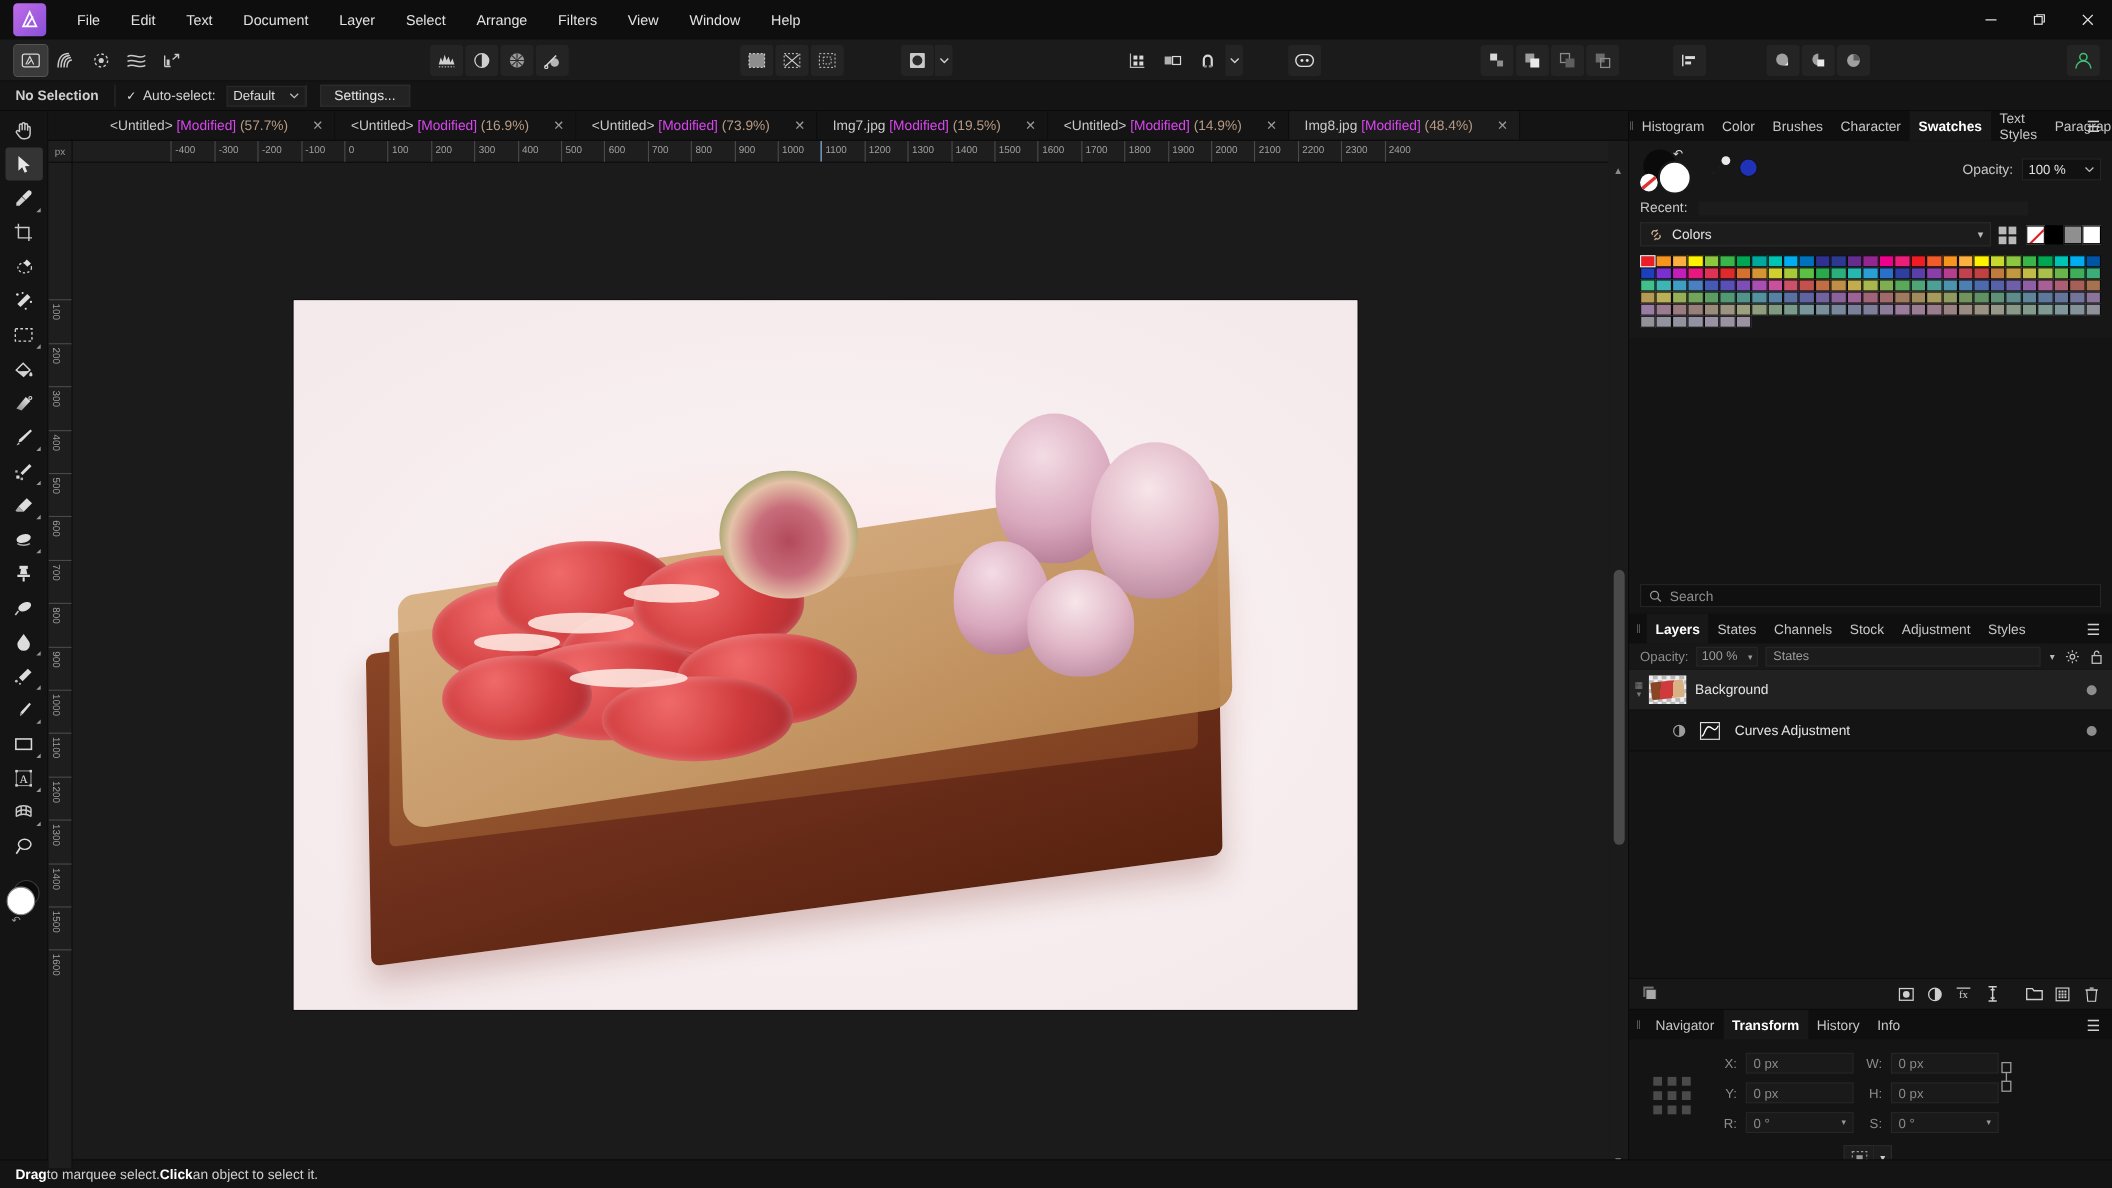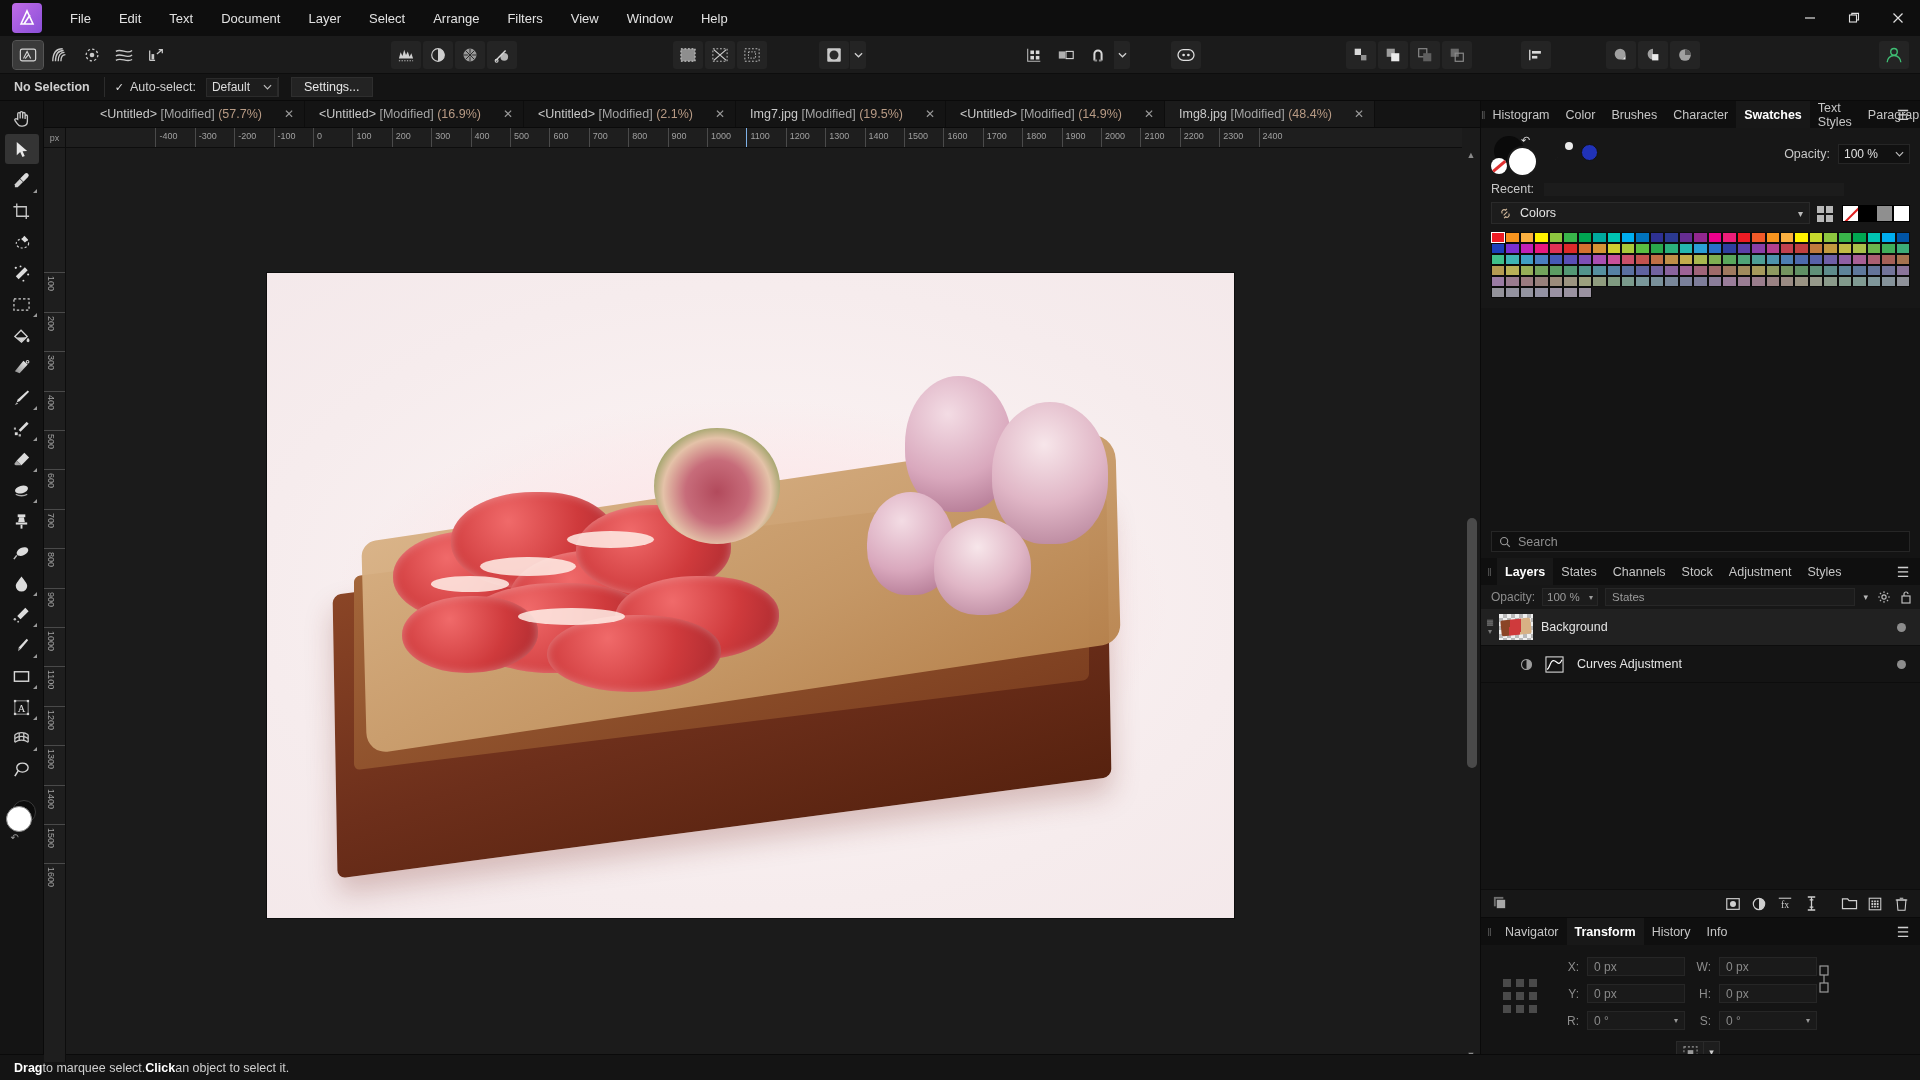--- a/index.html
+++ b/index.html
@@ -72,21 +72,21 @@
   .center { flex:1; display:flex; flex-direction:column; background:#1b1b1b; min-width:0; }
   .tabstrip { height:27px; background:#141414; display:flex; align-items:stretch;
               border-bottom:1px solid #0a0a0a; overflow:hidden; }
   .tabstrip .lead { width:42px; }
   .doctab { display:flex; align-items:center; padding:0 10px 0 14px; font-size:12.5px;
             color:#c9c9c9; gap:22px; border-right:1px solid #0d0d0d; white-space:nowrap;
             background:#141414; }
   .doctab.active { background:#1b1b1b; }
   .doctab .tx { color:#9a9a9a; font-size:12px; }
   .doctab .pct { color:#b89b85; }
-  .doctab .mod { color:#a3a3a3; }
+  .doctab .mod { color:#d946ef; }
 
   .canvasarea { flex:1; display:flex; position:relative; overflow:hidden; }
   .corner-unit { width:22px; height:20px; background:#1e1e1e; color:#9a9a9a; font-size:9px;
                  display:flex; align-items:center; justify-content:center;
                  border-right:1px solid #0d0d0d; border-bottom:1px solid #0d0d0d; position:absolute;
                  left:0; top:0; z-index:3;}
   .ruler-h { position:absolute; left:22px; top:0; right:18px; height:20px; background:#1e1e1e;
              border-bottom:1px solid #0d0d0d; overflow:hidden; z-index:2; }
   .ruler-v { position:absolute; left:0; top:20px; width:22px; bottom:18px; background:#1e1e1e;
              border-right:1px solid #0d0d0d; overflow:hidden; z-index:2; }
@@ -686,21 +686,21 @@
       </div>
       <div class="doctab">
         <span><span>&lt;Untitled&gt;</span>
         <span class="mod">[Modified]</span>
         <span class="pct">(16.9%)</span></span>
         <span class="tx">✕</span>
       </div>
       <div class="doctab">
         <span><span>&lt;Untitled&gt;</span>
         <span class="mod">[Modified]</span>
-        <span class="pct">(2.1%)</span></span>
+        <span class="pct">(73.9%)</span></span>
         <span class="tx">✕</span>
       </div>
       <div class="doctab">
         <span><span>Img7.jpg</span>
         <span class="mod">[Modified]</span>
         <span class="pct">(19.5%)</span></span>
         <span class="tx">✕</span>
       </div>
       <div class="doctab">
         <span><span>&lt;Untitled&gt;</span>

